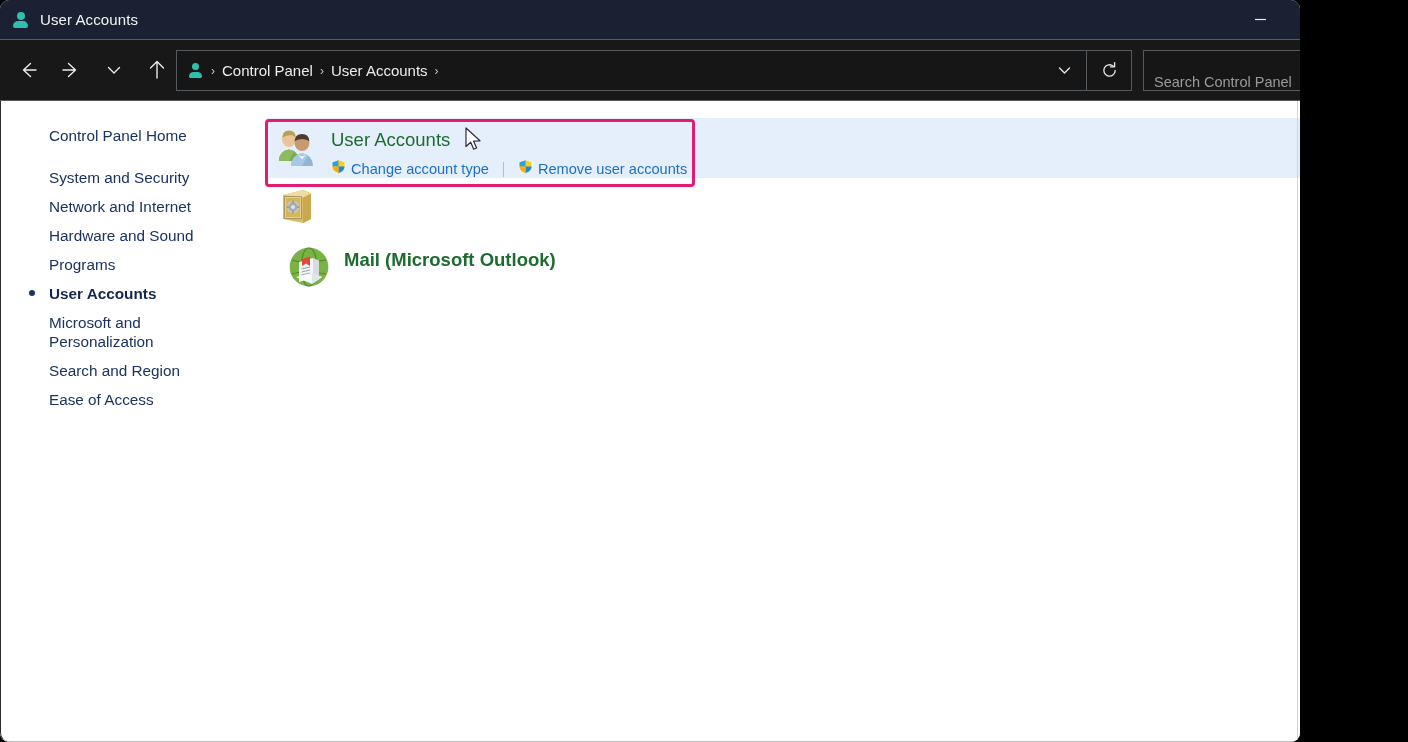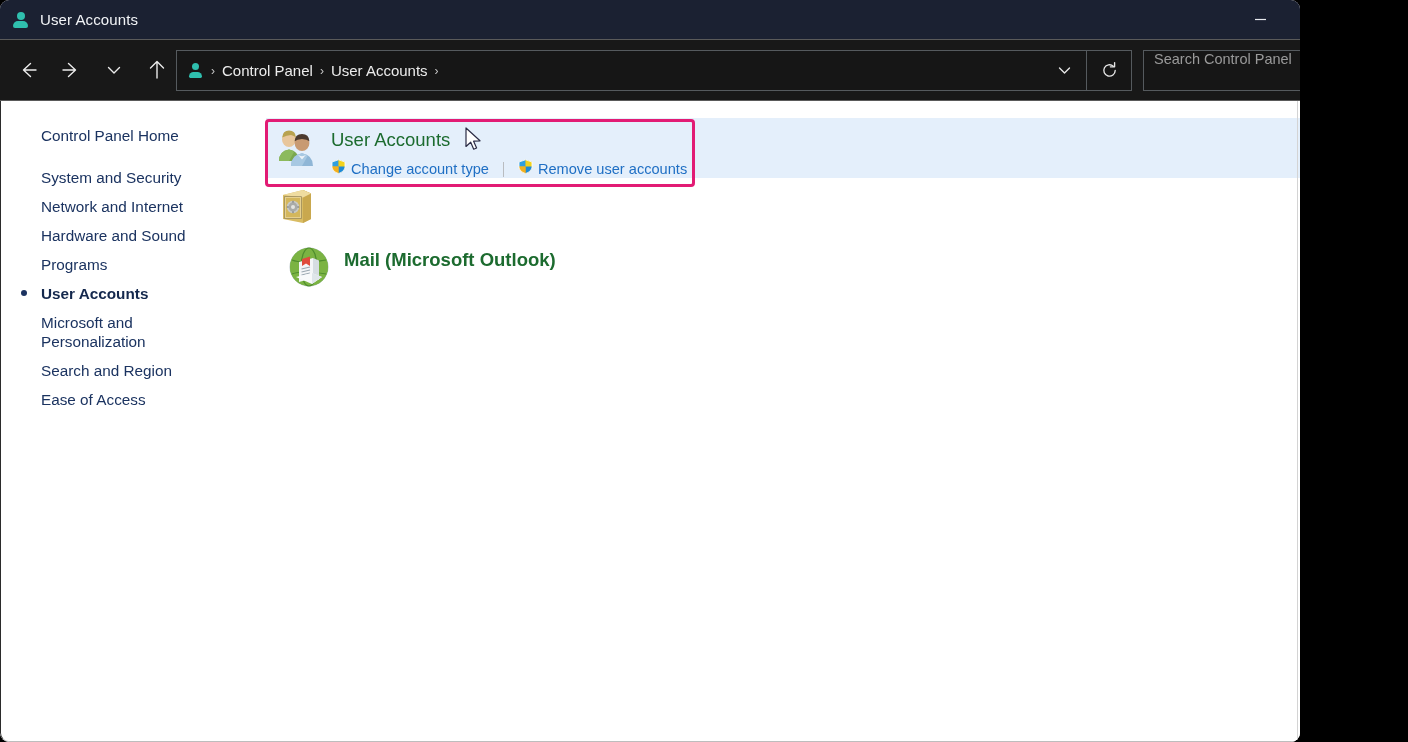--- a/index.html
+++ b/index.html
@@ -99,21 +99,21 @@
     display: flex; align-items: center; justify-content: center;
     color: #e6e6e6;
   }
   #addr-divider { width: 1px; height: 41px; background: #555a5e; }
 
   #search-box {
     position: absolute; left: 1143px; top: 10px;
     width: 251px; height: 41px;
     border: 1px solid #555a5e;
     background: #161616;
-    display: flex; align-items: flex-start;
+    display: flex; align-items: flex-end;
   }
   #search-input {
     flex: 1; border: none; outline: none; background: transparent;
     color: #cfcfcf; font-size: 14.5px;
     font-family: "Liberation Sans", sans-serif;
     padding-left: 10px;
   }
   #search-input::placeholder { color: #9a9a9a; opacity: 1; }
   #search-icon-wrap {
     width: 38px; height: 39px; display: flex;
@@ -126,21 +126,21 @@
     width: 1408px; height: 641px;
     background: #ffffff;
     border-left: 1px solid #2b2b2b;
     border-right: 1px solid #bdbdbd;
     border-bottom: 1px solid #bdbdbd;
     border-radius: 0 0 9px 9px;
   }
 
   
   #sidebar {
-    position: absolute; left: 4px; top: 0;
+    position: absolute; left: 12px; top: 0;
     width: 265px; height: 641px;
     padding-top: 20px;
   }
   .side-item {
     position: relative;
     color: #1b3360; font-size: 15.3px;
     line-height: 19px;
     padding: 5px 10px 5px 36px;
     white-space: pre-line;
     cursor: default;

